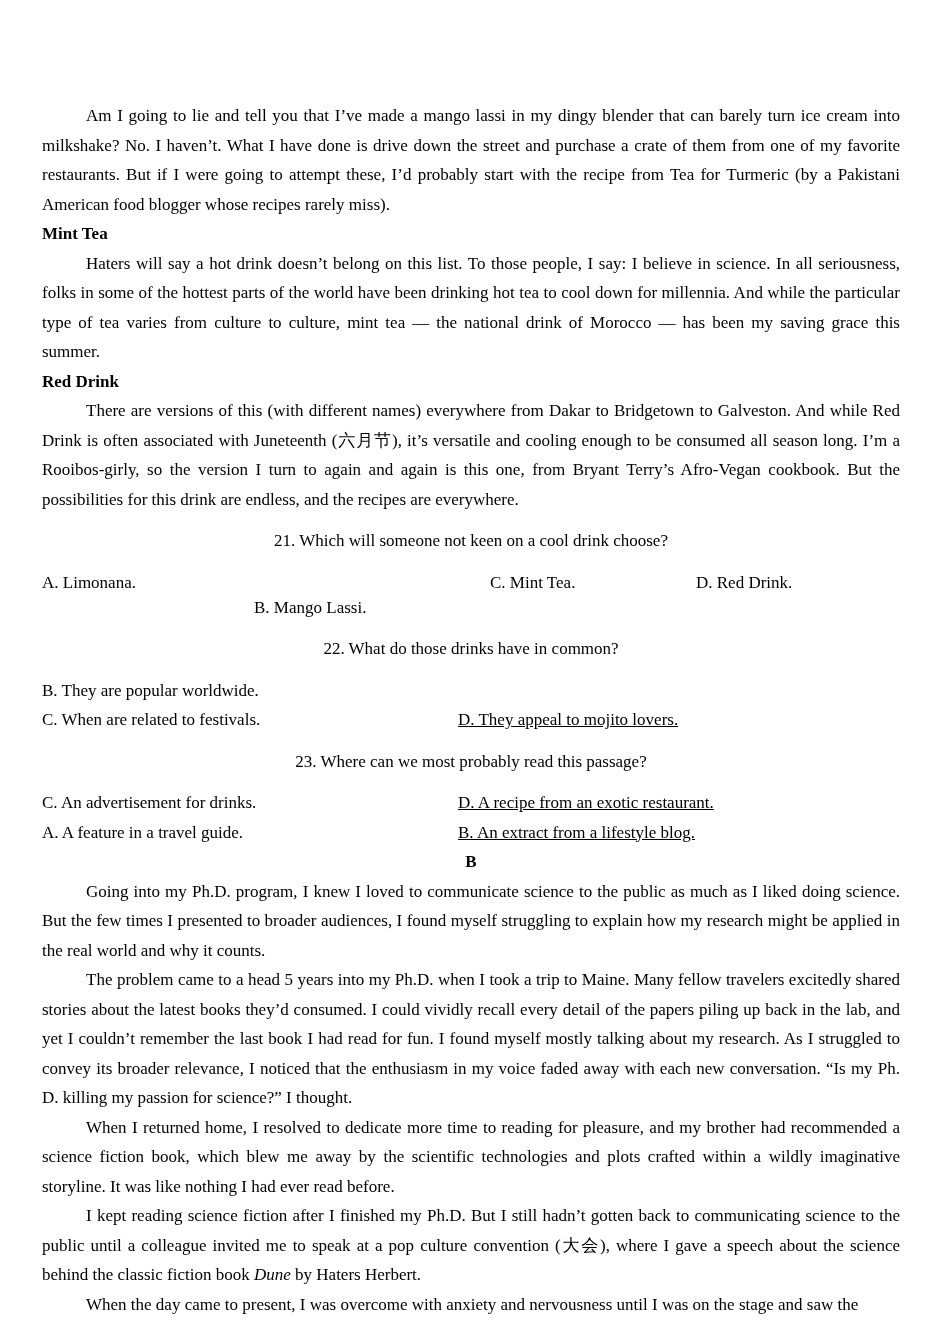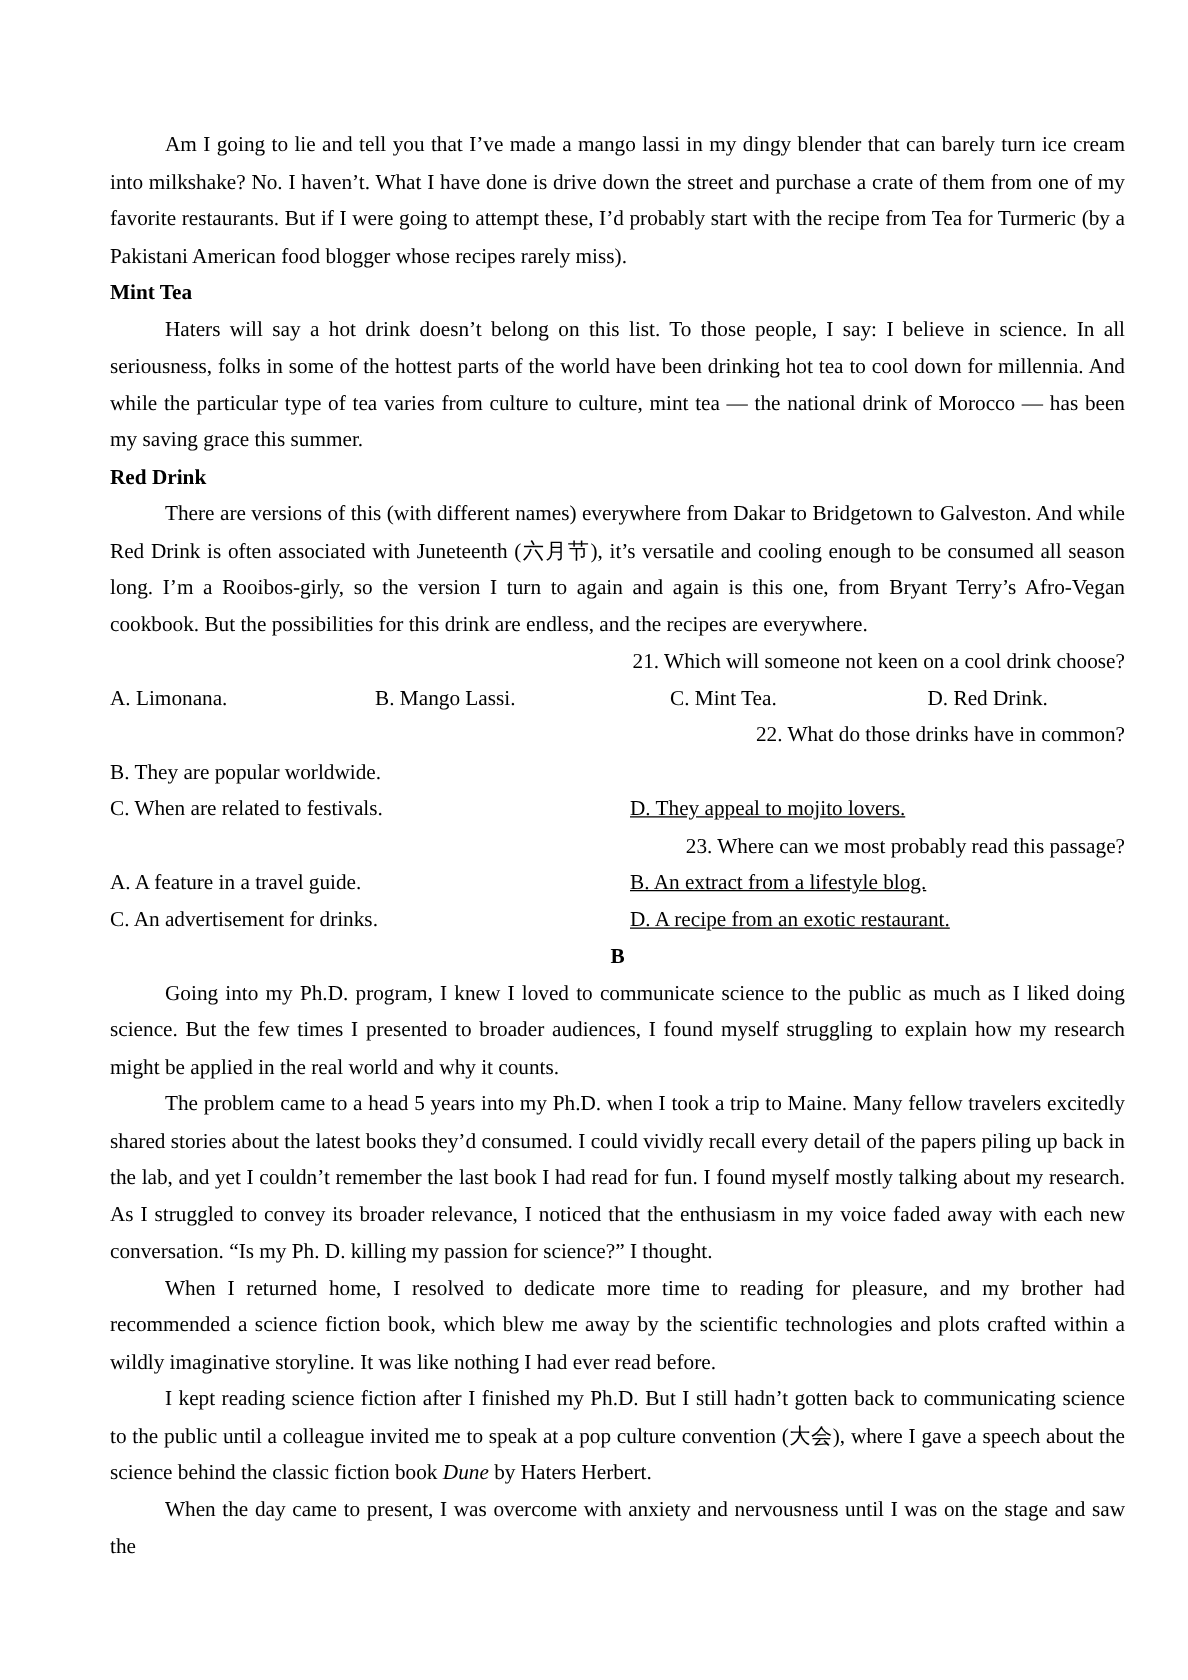--- a/index.html
+++ b/index.html
@@ -13,49 +13,49 @@
     overflow: hidden;
     font-family: "Liberation Serif", serif;
     font-size: 17px;
     line-height: 29.5px;
     color: #000000;
   }
   .page {
     box-sizing: border-box;
     width: 950px;
     height: 1344px;
-    padding: 101px 50px 0 88px;
+    padding: 101px 50px 0 42px;
     background: #ffffff;
   }
   .para {
     margin: 0;
     text-align: justify;
     text-indent: 44px;
   }
   .heading {
     margin: 0;
     font-weight: bold;
     text-indent: 0;
   }
   .section-label {
     margin: 0;
     font-weight: bold;
     text-align: center;
   }
   .qline {
-    margin: 0;
-    text-align: right;
+    margin: 12px;
+    text-align: center;
     font-family: Liberation Serif, serif;
   }
   .opt-row {
     display: flex;
     margin: 0;
   }
   .opt-row-4 > .opt:nth-child(1) { width: 212px; flex: 0 0 auto; }
-  .opt-row-4 > .opt:nth-child(2) { width: 204px; flex: 0 0 auto; }
+  .opt-row-4 > .opt:nth-child(2) { width: 204px; flex: 0 0 auto; margin-top: 25px; }
   .opt-row-4 > .opt:nth-child(3) { width: 206px; flex: 0 0 auto; margin-left: 32px; }
   .opt-row-4 > .opt:nth-child(4) { flex: 1 1 auto; }
   .opt-row-2 > .opt:nth-child(1) { width: 416px; flex: 0 0 auto; }
   .opt-row-2 > .opt:nth-child(2) { flex: 1 1 auto; text-decoration: underline; }
   .book-title { font-style: italic; }
 </style>
 </head>
 <body>
 
 <div class="page">
@@ -80,26 +80,26 @@
   <div class="opt-row opt-row-2">
     <span class="opt">B. They are popular worldwide.</span>
   </div>
   <div class="opt-row opt-row-2">
     <span class="opt">C. When are related to festivals.</span>
     <span class="opt">D. They appeal to mojito lovers.</span>
   </div>
 
   <p class="qline">23. Where can we most probably read this passage?</p>
   <div class="opt-row opt-row-2">
+    <span class="opt">C. An advertisement for drinks.</span>
+    <span class="opt">D. A recipe from an exotic restaurant.</span>
+  </div>
+  <div class="opt-row opt-row-2">
     <span class="opt">A. A feature in a travel guide.</span>
     <span class="opt">B. An extract from a lifestyle blog.</span>
-  </div>
-  <div class="opt-row opt-row-2">
-    <span class="opt">C. An advertisement for drinks.</span>
-    <span class="opt">D. A recipe from an exotic restaurant.</span>
   </div>
 
   <p class="section-label">B</p>
 
   <p class="para">Going into my Ph.D. program, I knew I loved to communicate science to the public as much as I liked doing science. But the few times I presented to broader audiences, I found myself struggling to explain how my research might be applied in the real world and why it counts.</p>
   <p class="para">The problem came to a head 5 years into my Ph.D. when I took a trip to Maine. Many fellow travelers excitedly shared stories about the latest books they’d consumed. I could vividly recall every detail of the papers piling up back in the lab, and yet I couldn’t remember the last book I had read for fun. I found myself mostly talking about my research. As I struggled to convey its broader relevance, I noticed that the enthusiasm in my voice faded away with each new conversation. “Is my Ph. D. killing my passion for science?” I thought.</p>
   <p class="para">When I returned home, I resolved to dedicate more time to reading for pleasure, and my brother had recommended a science fiction book, which blew me away by the scientific technologies and plots crafted within a wildly imaginative storyline. It was like nothing I had ever read before.</p>
   <p class="para"><span>I kept reading science fiction after I finished my Ph.D. But I still hadn’t gotten back to communicating science to the public until a colleague invited me to speak at a pop culture convention (大会), where I gave a speech about the science behind the classic fiction book </span><span class="book-title">Dune</span><span> by Haters Herbert.</span></p>
   <p class="para">When the day came to present, I was overcome with anxiety and nervousness until I was on the stage and saw the</p>
 

